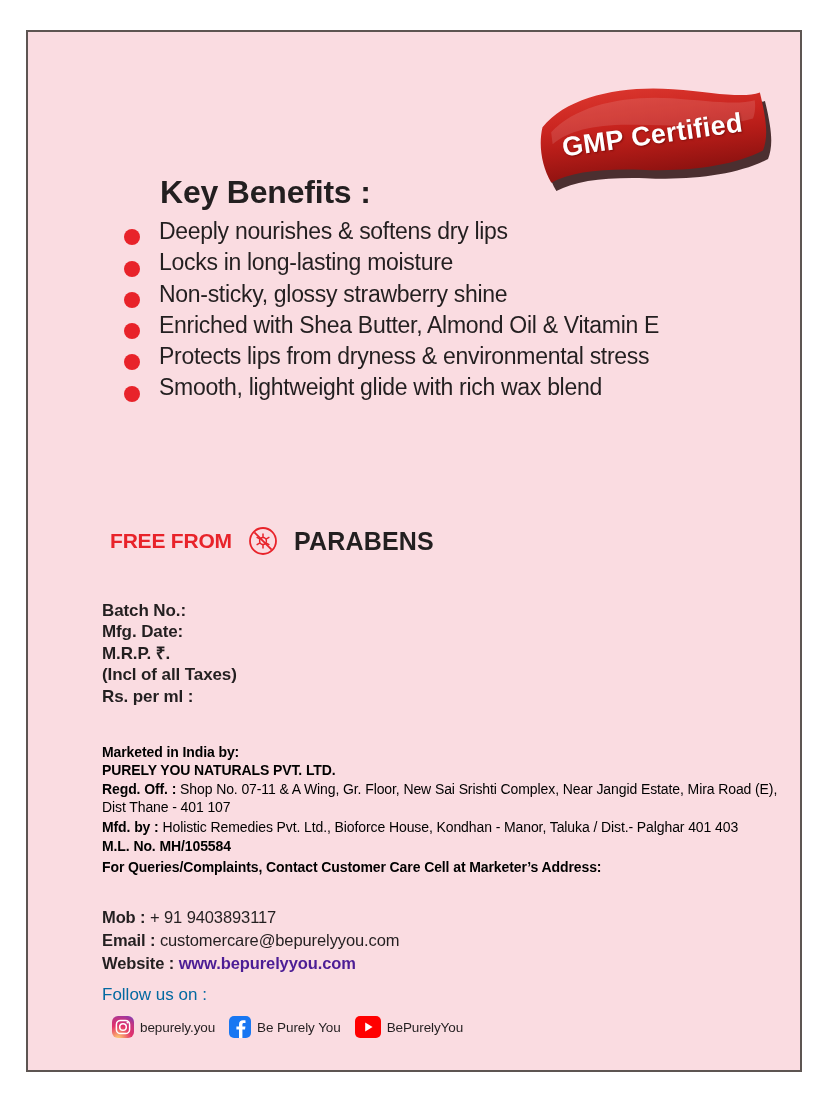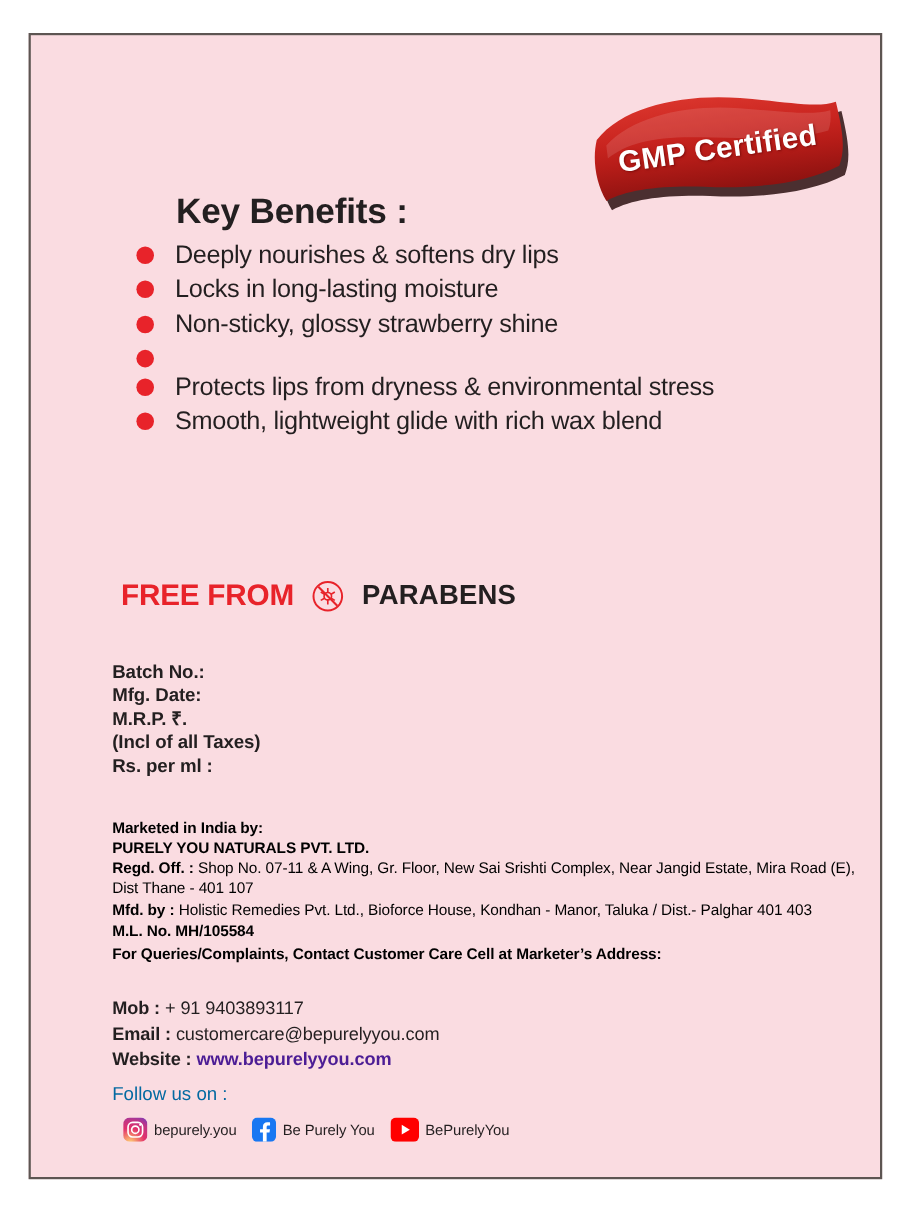--- a/index.html
+++ b/index.html
@@ -63,21 +63,21 @@
   #benefits-title {
     font-size: 32px;
     font-weight: bold;
     color: #231f20;
     margin-left: 36px;
     margin-bottom: 6px;
     letter-spacing: -0.2px;
   }
   .benefit-row {
     display: flex;
-    align-items: flex-start;
+    align-items: flex-end;
     margin-bottom: 3px;
   }
   .benefit-bullet {
     width: 16px;
     height: 16px;
     border-radius: 50%;
     background: #e8232a;
     flex: 0 0 16px;
     margin-top: 7px;
     margin-right: 19px;
@@ -92,21 +92,21 @@
 
   
   #free-from {
     position: absolute;
     left: 82px;
     top: 494px;
     display: flex;
     align-items: center;
   }
   #free-from-label {
-    font-size: 27px;
+    font-size: 21px;
     font-weight: bold;
     color: #e8232a;
     letter-spacing: -0.2px;
   }
   #paraben-icon {
     margin: 0 16px;
     display: block;
   }
   #free-from-item {
     font-size: 25px;
@@ -238,20 +238,21 @@
     <div class="benefit-row">
       <span class="benefit-bullet"></span>
       <span class="benefit-text">Locks in long-lasting moisture</span>
     </div>
     <div class="benefit-row">
       <span class="benefit-bullet"></span>
       <span class="benefit-text">Non-sticky, glossy strawberry shine</span>
     </div>
     <div class="benefit-row">
       <span class="benefit-bullet"></span>
+      <span class="benefit-text">Enriched with Shea Butter, Almond Oil &amp; Vitamin E</span>
     </div>
     <div class="benefit-row">
       <span class="benefit-bullet"></span>
       <span class="benefit-text">Protects lips from dryness &amp; environmental stress</span>
     </div>
     <div class="benefit-row">
       <span class="benefit-bullet"></span>
       <span class="benefit-text">Smooth, lightweight glide with rich wax blend</span>
     </div>
   </div>

